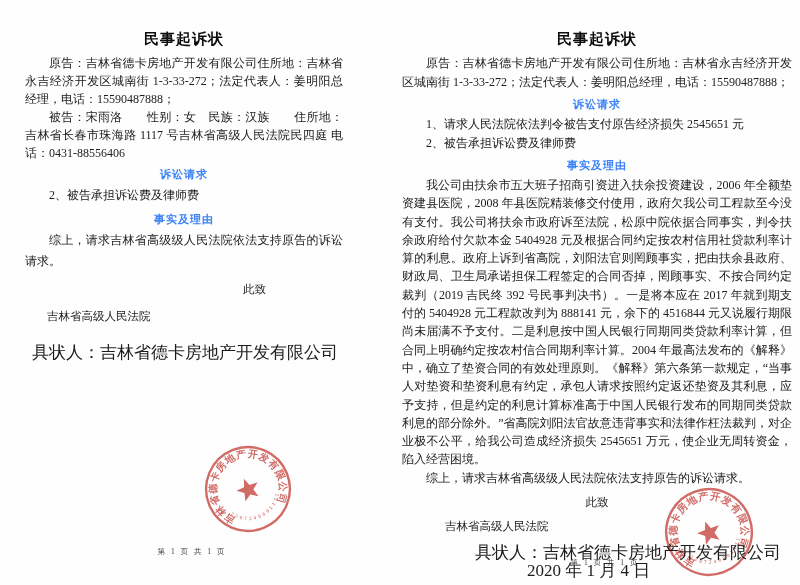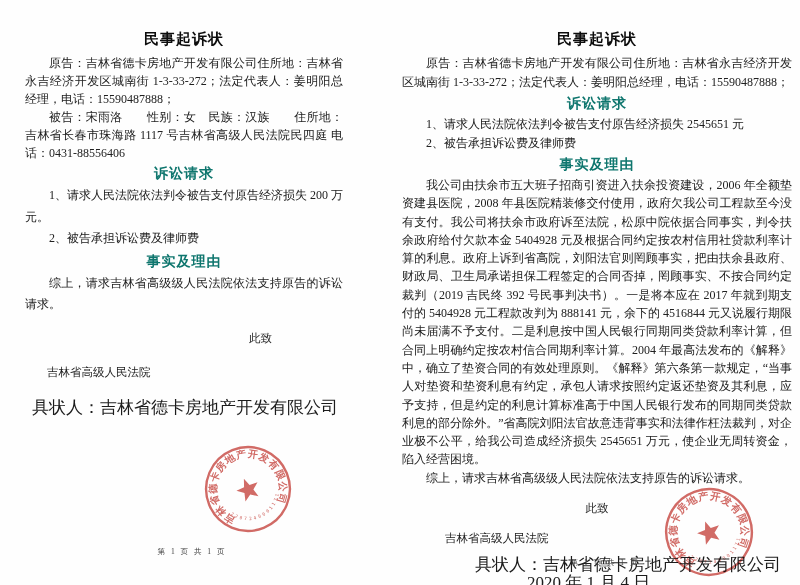--- a/index.html
+++ b/index.html
@@ -13,33 +13,33 @@
 
   .page{position:absolute;top:28px;height:557px;}
   .page-a{left:25px;width:318px;}
   .page-b{left:402px;width:390px;}
 
   .page h1{
     margin:0 0 4px 0;font-size:15px;line-height:22px;
     font-weight:bold;text-align:center;color:#0d0d0d;letter-spacing:1px;
   }
   .page h2{
-    margin:3px 0 2px 0;font-size:14px;line-height:18px;
-    font-weight:bold;text-align:center;color:#0f766e;letter-spacing:1px;
+    margin:3px 0 2px 0;font-size:11px;line-height:18px;
+    font-weight:bold;text-align:center;color:#3b82f6;letter-spacing:1px;
   }
   .para{
     margin:0;text-align:justify;text-indent:2em;
     font-size:12px;color:#202020;word-break:break-all;
   }
   .page-a .para{line-height:21.6px;}
   .page-a .para-party{line-height:18px;}
   .page-b .para{line-height:18.3px;}
   .page-b .para-party, .page-b .claim{line-height:19px;}
 
-  .salutation{margin:12px;font-size:11.5px;}
+  .salutation{margin:6px;font-size:11.5px;}
   .page-a .salutation{line-height:21.6px;padding-left:212px;}
   .page-b .salutation{line-height:18.3px;text-align:center;}
 
   .court-line{margin:0;font-size:11.5px;}
   .page-a .court-line{line-height:21.6px;padding-left:22px;}
   .page-b .court-line{line-height:18.3px;padding-left:43px;}
 
   .sig-block{text-align:right;font-size:17px;}
   .page-a .sig-block{margin-top:14px;line-height:21.6px;}
   .page-b .sig-block{margin-top:8px;line-height:18.3px;}
@@ -66,21 +66,20 @@
 </head>
 <body>
 
 <div class="canvas">
 
   <section class="page page-a">
     <h1>民事起诉状</h1>
     <p class="para para-party">原告：吉林省德卡房地产开发有限公司住所地：吉林省永吉经济开发区城南街 1-3-33-272；法定代表人：姜明阳总经理，电话：15590487888；</p>
     <p class="para para-party">被告：宋雨洛　　性别：女　民族：汉族　　住所地：吉林省长春市珠海路 1117 号吉林省高级人民法院民四庭 电话：0431-88556406</p>
     <h2>诉讼请求</h2>
-    <p class="para claim">1、请求人民法院依法判令被告支付原告经济损失 200 万元。</p>
     <p class="para claim">2、被告承担诉讼费及律师费</p>
     <h2>事实及理由</h2>
     <p class="para closing">综上，请求吉林省高级级人民法院依法支持原告的诉讼请求。</p>
     <p class="salutation">此致</p>
     <p class="court-line">吉林省高级人民法院</p>
     <div class="sig-block">
       <div class="signer-line">具状人：吉林省德卡房地产开发有限公司</div>
 
     </div>
     <p class="page-footer">第 1 页 共 1 页</p>

